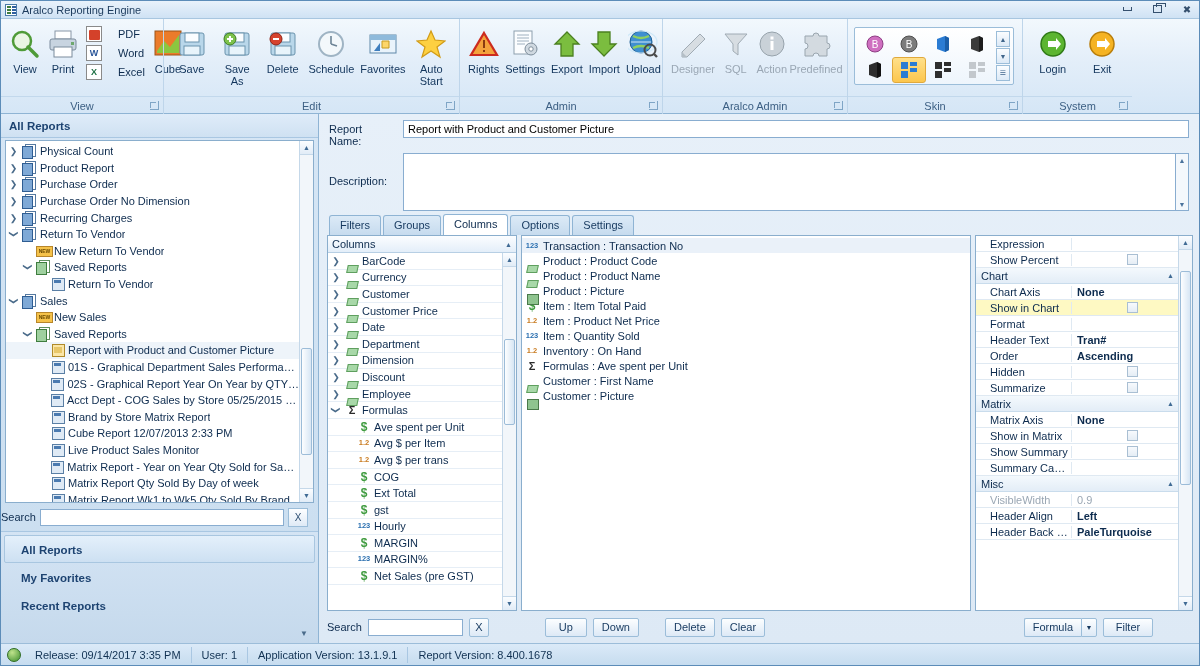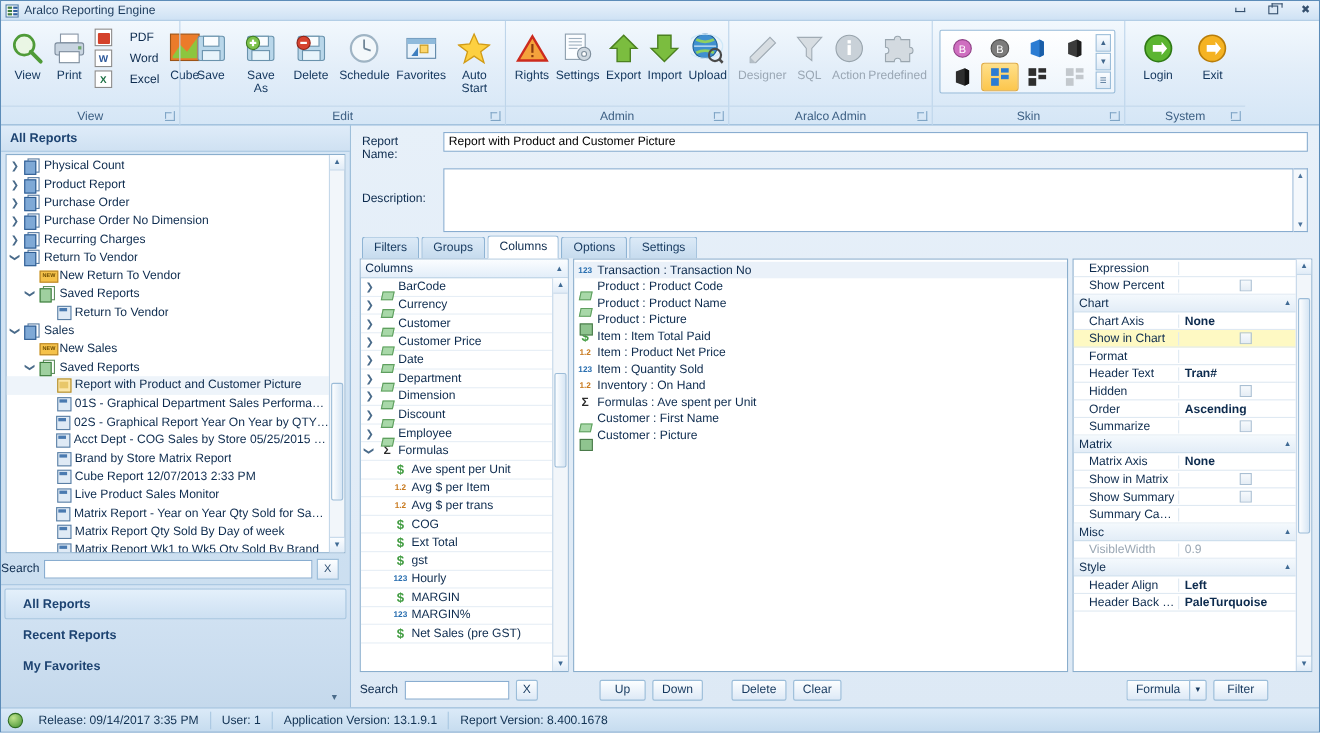--- a/index.html
+++ b/index.html
@@ -707,22 +707,22 @@
       </div>
 
       <div class="searchbar">
         <span class="sl">Search</span>
         <input class="t" value="" style="">
         <div class="xbtn" style="display:flex;align-items:center;justify-content:center;">X</div>
       </div>
 
       <div class="navlist" id="navlist">
         <div class="navitem sel">All Reports</div>
+          <div class="navitem">My Favorites</div>
           <div class="navitem">Recent Reports</div>
-          <div class="navitem">My Favorites</div>
           <span class="downarrow">▼</span>
       </div>
     </div>
 
     <div class="content">
 
       <div class="formrow">
         <span class="flbl">Report Name:</span>
         <input class="txt" value="Report with Product and Customer Picture" style="">
       </div>
@@ -943,30 +943,30 @@
               </div>
               <div class="prowp">
                 <span class="pname">Format</span>
                 <span class="pval"></span>
               </div>
               <div class="prowp">
                 <span class="pname">Header Text</span>
                 <span class="pval">Tran#</span>
               </div>
               <div class="prowp">
+                <span class="pname">Order</span>
+                <span class="pval">Ascending</span>
+              </div>
+              <div class="prowp">
                 <span class="pname">Hidden</span>
                 <span class="pval">
                   <span class="chk"></span>
                 </span>
               </div>
               <div class="prowp">
-                <span class="pname">Order</span>
-                <span class="pval">Ascending</span>
-              </div>
-              <div class="prowp">
                 <span class="pname">Summarize</span>
                 <span class="pval">
                   <span class="chk"></span>
                 </span>
               </div>
               <div class="pcat">
                 <span>Matrix</span>
                 <span style="font-size: 7px; color: rgb(63, 106, 148);">▲</span>
               </div>
               <div class="prowp">
@@ -989,24 +989,20 @@
                 <span class="pname">Summary Caption</span>
                 <span class="pval"></span>
               </div>
               <div class="pcat">
                 <span>Misc</span>
                 <span style="font-size: 7px; color: rgb(63, 106, 148);">▲</span>
               </div>
               <div class="prowp">
                 <span class="pname dimtxt">VisibleWidth</span>
                 <span class="pval plain">0.9</span>
-              </div>
-              <div class="pcat">
-                <span>Style</span>
-                <span style="font-size: 7px; color: rgb(63, 106, 148);">▲</span>
               </div>
               <div class="prowp">
                 <span class="pname">Header Align</span>
                 <span class="pval">Left</span>
               </div>
               <div class="prowp">
                 <span class="pname">Header Back Color</span>
                 <span class="pval">PaleTurquoise</span>
               </div>
             </div>

